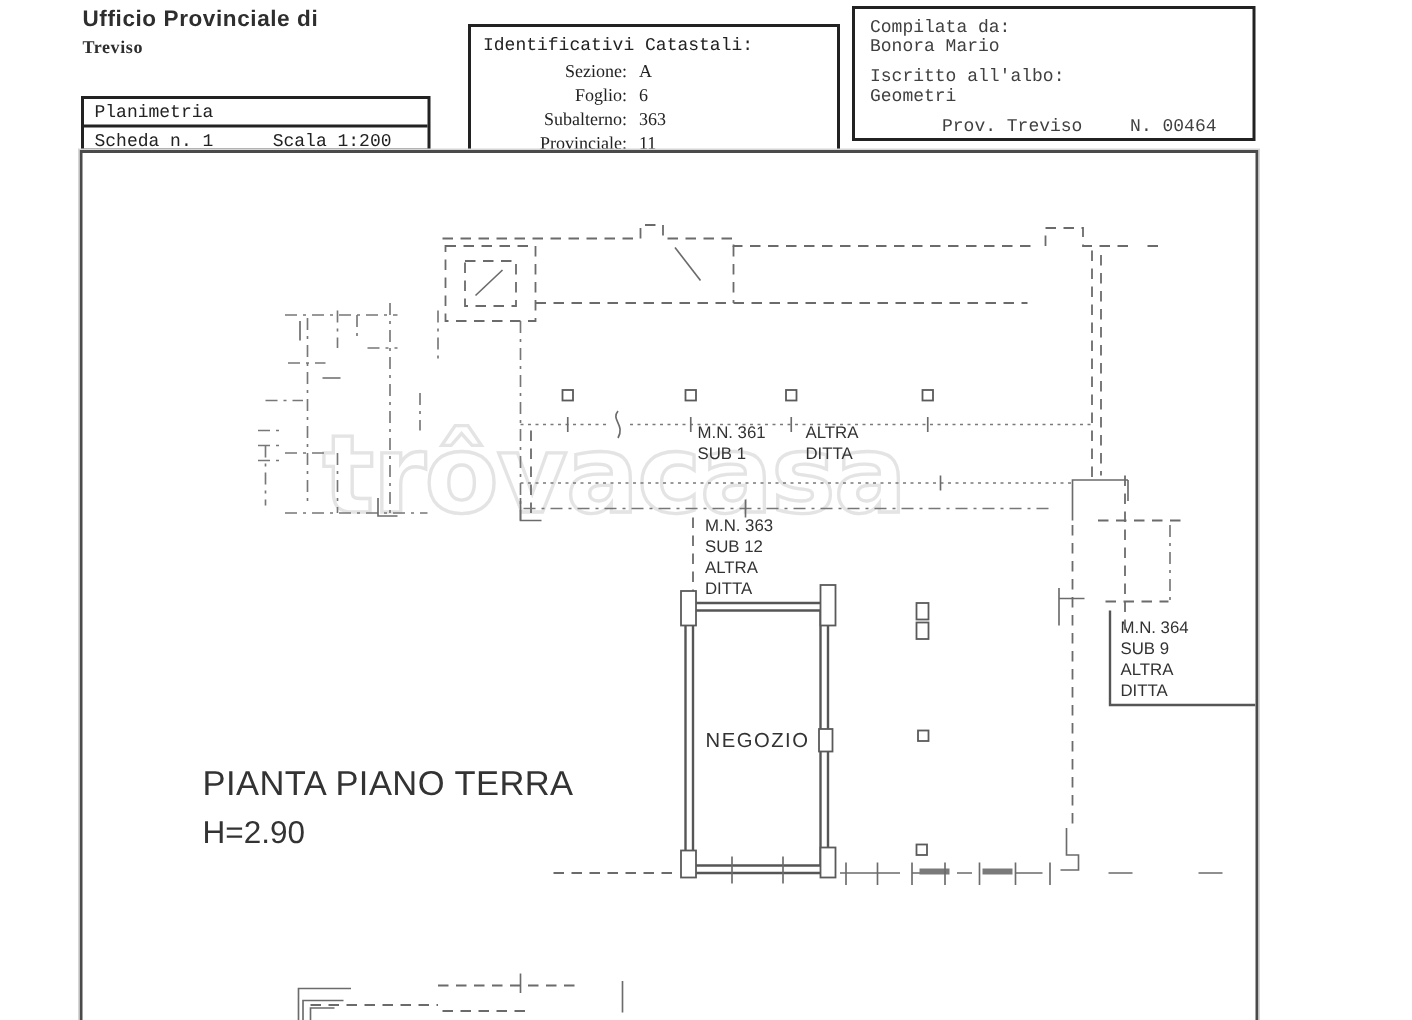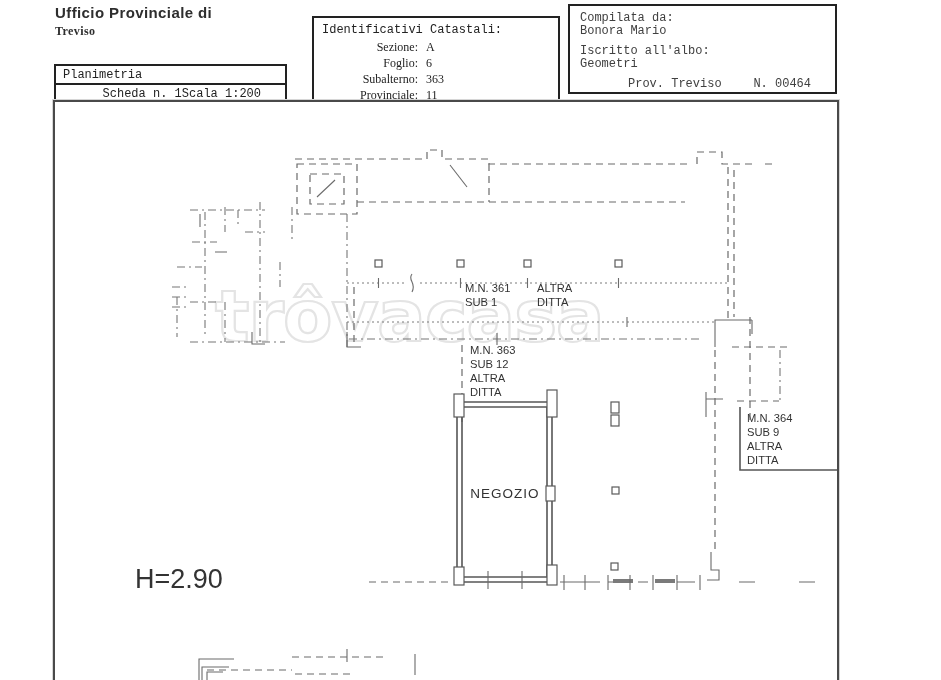--- a/index.html
+++ b/index.html
@@ -18,21 +18,21 @@
   .plani-box{
     position:absolute;left:54px;top:64px;width:233px;height:37px;
     border:2px solid #222;box-sizing:border-box;background:#fff;
   }
   .plani-box .r1{
     height:19px;border-bottom:2px solid #222;box-sizing:border-box;
     font-size:12px;padding:2px 0 0 7px;color:#222;
   }
   .plani-box .r2{
     display:flex;font-size:12px;padding:2px 24px 0 7px;color:#222;
-    justify-content:flex-end;
+    justify-content:space-between;
   }
   .cata-box{
     position:absolute;left:312px;top:16px;width:248px;height:92px;
     border:2px solid #222;box-sizing:border-box;background:#fff;
     font-size:12px;color:#222;padding:5px 8px 0 8px;
   }
   .cata-box .title{margin-bottom:2px;}
   .cata-box .row{display:flex;line-height:16px;font-family:Liberation Serif, serif;}
   .cata-box .lbl{width:96px;text-align:right;margin-right:8px;white-space:pre;}
   .comp-box{
@@ -52,21 +52,21 @@
     position:absolute;left:160px;top:172px;
     font-family:"DejaVu Sans",sans-serif;font-weight:bold;font-size:72px;
     letter-spacing:-1px;color:transparent;
     -webkit-text-stroke:2.2px #e4e4e4;user-select:none;white-space:nowrap;
   }
   .plan-svg{position:absolute;left:0;top:0;}
   .plan-title{
     position:absolute;left:80px;top:407px;font-size:23px;color:#333;letter-spacing:.3px;
   }
   .plan-height{
-    position:absolute;left:80px;top:462px;font-size:27px;color:#333;
+    position:absolute;left:80px;top:442px;font-size:21px;color:#333;
   }
   
   .w{stroke:#565656;stroke-width:1.6;fill:none;}
   .fine{stroke:#6b6b6b;stroke-width:1.1;fill:none;}
   .dash{stroke:#6b6b6b;stroke-width:1.2;fill:none;stroke-dasharray:7 5;}
   .dashdot{stroke:#777;stroke-width:1.1;fill:none;stroke-dasharray:8 4 2 4;}
   .dot{stroke:#7a7a7a;stroke-width:1;fill:none;stroke-dasharray:2 3;}
   .sq{fill:#ffffff;stroke:#5a5a5a;stroke-width:1.2;}
   .thick{stroke:#7a7a7a;stroke-width:4;fill:none;}
   .lab{font-family:"Liberation Sans",sans-serif;font-size:11.2px;fill:#333;}
@@ -231,14 +231,15 @@
     </g>
 
     <g>
       <path class="fine" d="M144,578 V557 H179 M147,578 V565 H174 M152,578 V570 H168"></path>
       <path class="dash" d="M152,568 H237 M237,555 H332 M240,572 H300"></path>
       <line class="fine" x1="292" y1="547" x2="292" y2="560"></line>
       <line class="fine" x1="360" y1="552" x2="360" y2="573"></line>
     </g>
   </svg>
 
+  <div class="plan-title">PIANTA PIANO TERRA</div>
   <div class="plan-height">H=2.90</div>
 </div>
 
 </body></html>

